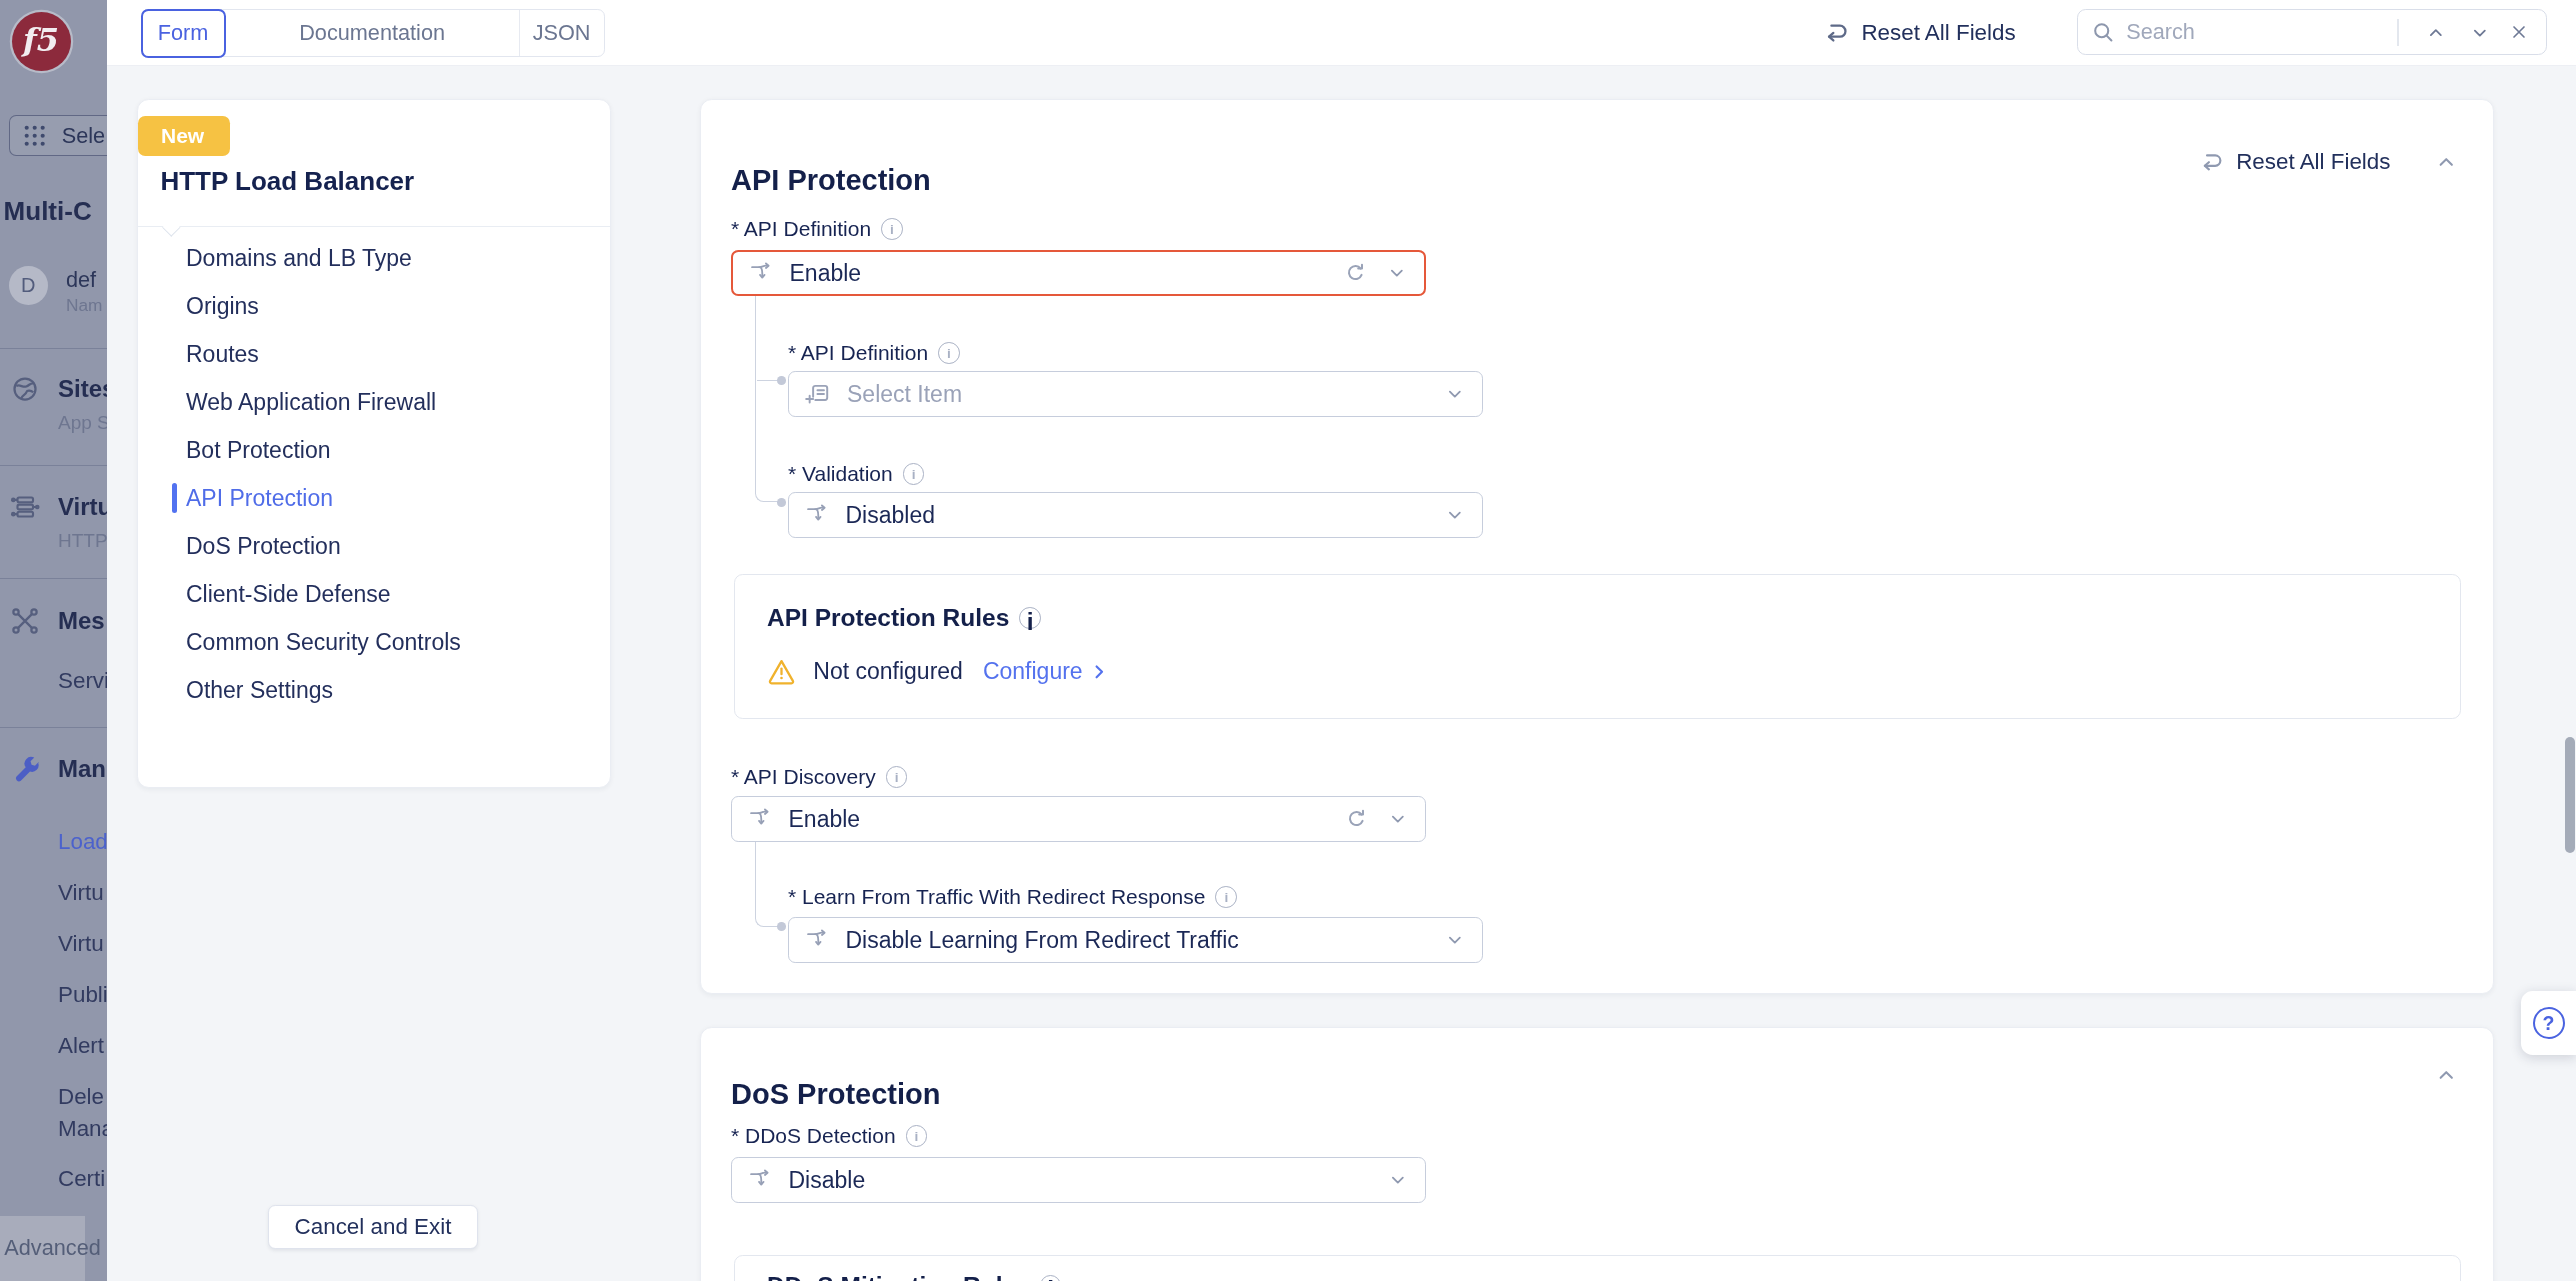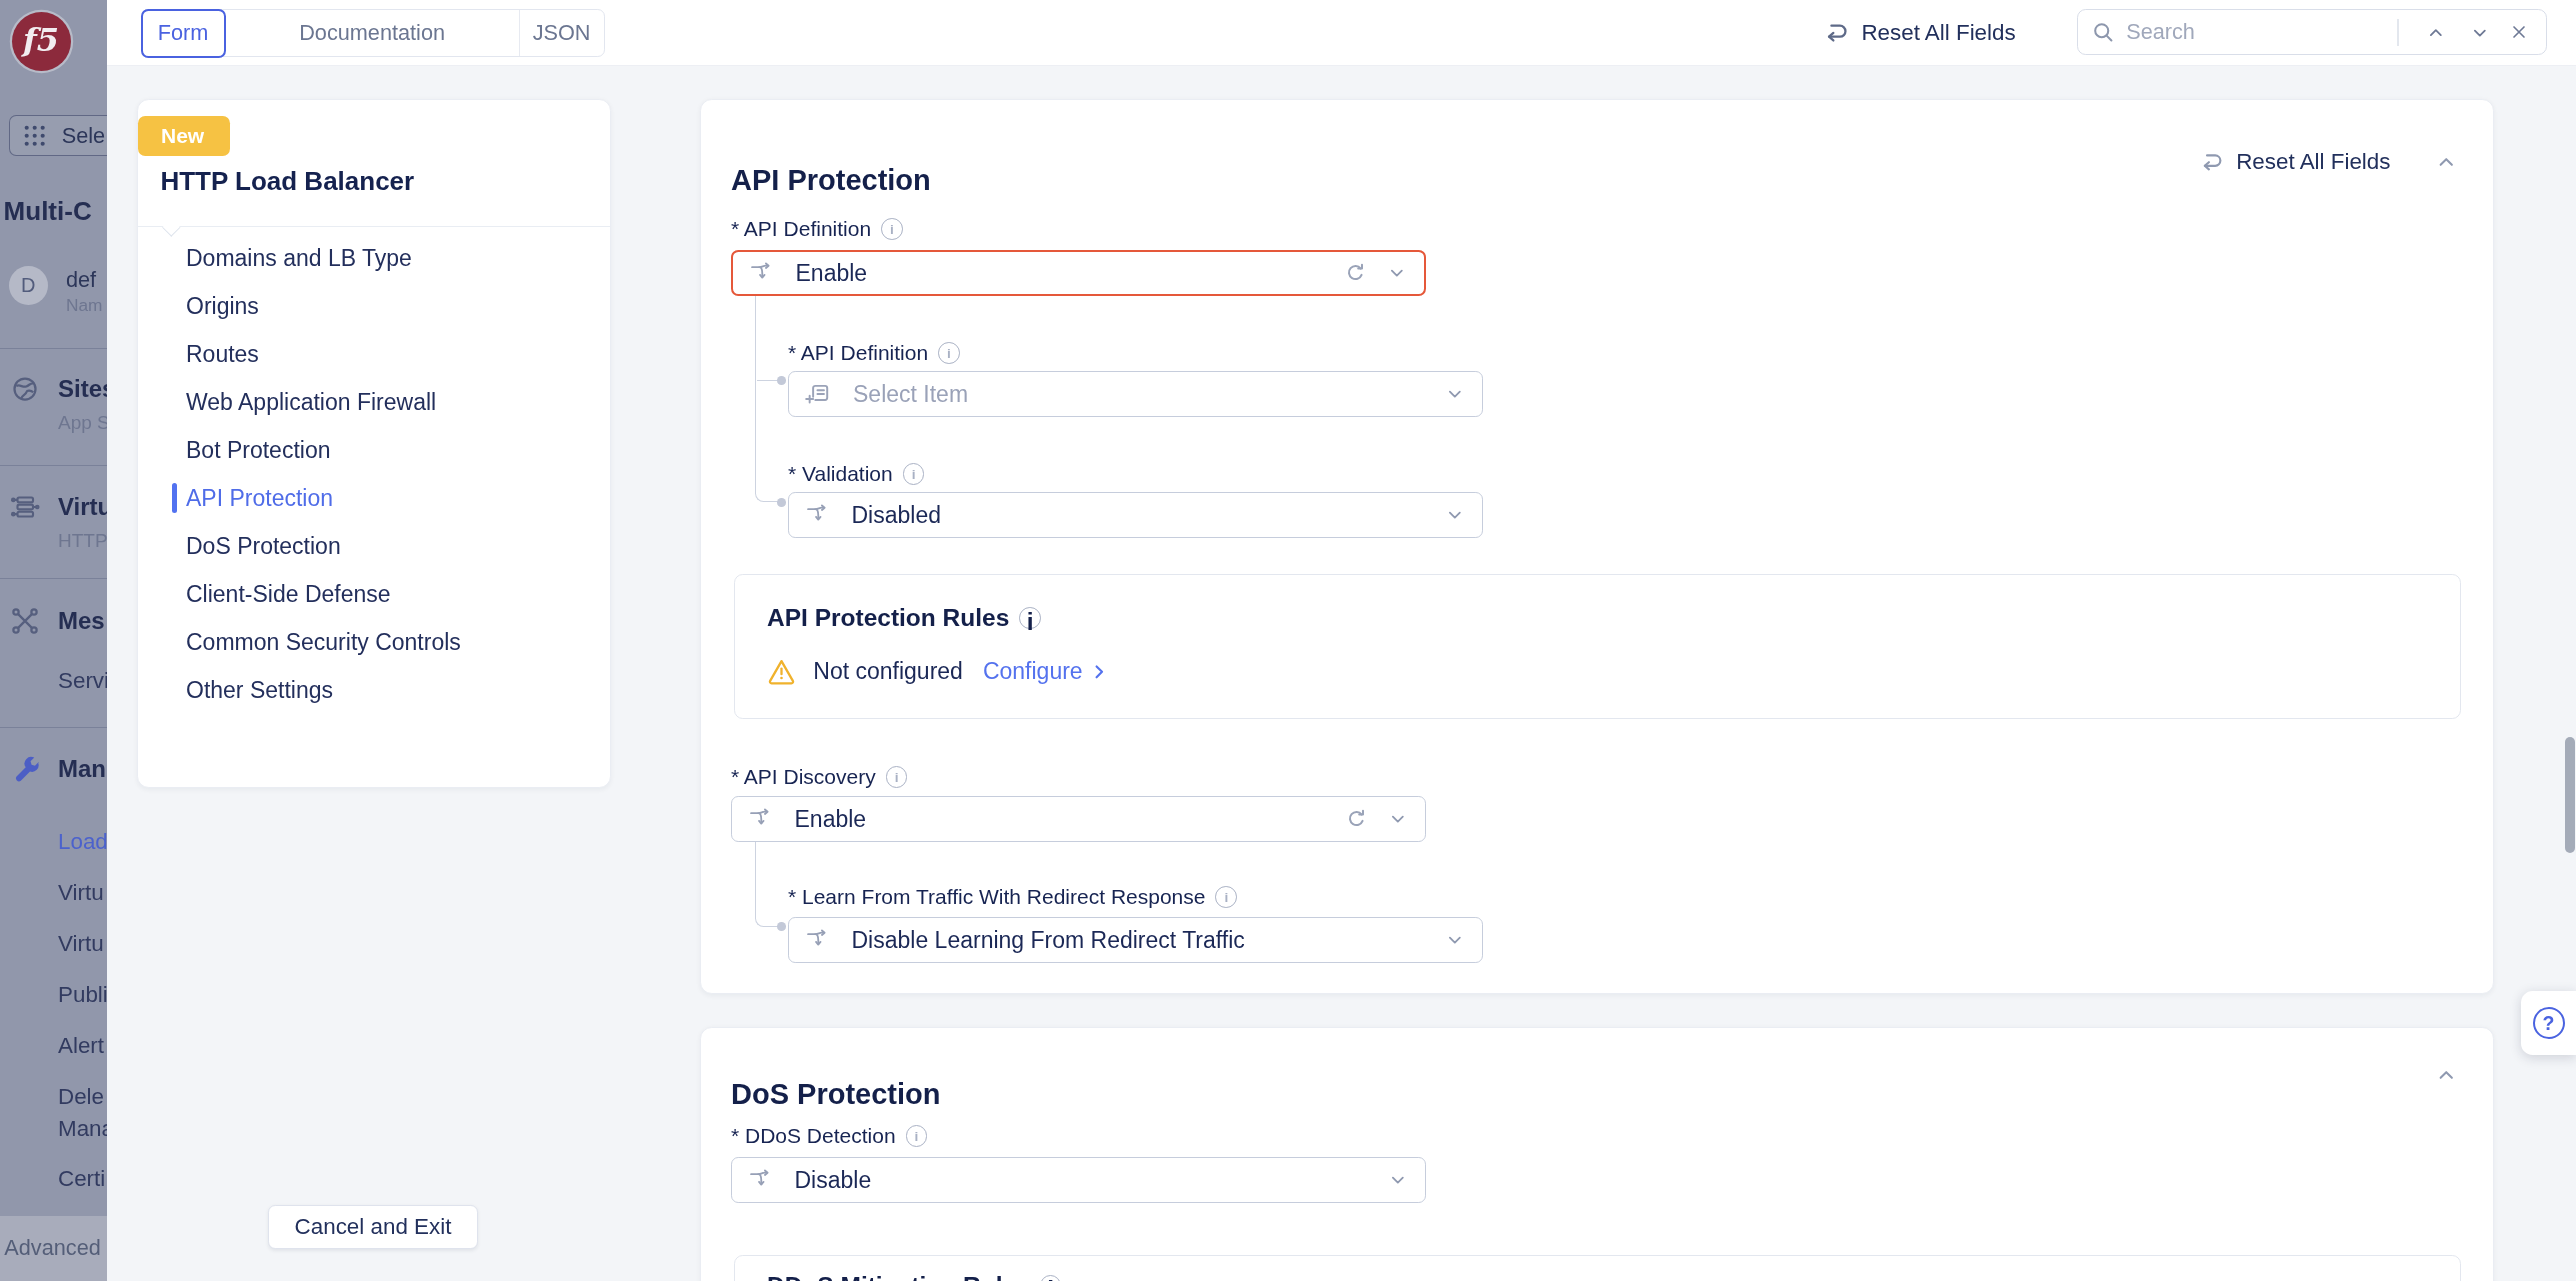--- a/index.html
+++ b/index.html
@@ -24,21 +24,21 @@
           display:grid;place-items:center;font-size:20px;color:#525c7c;}
   .ns-name{position:absolute;left:66px;top:7.2px;font-size:21.7px;color:#2c3659;white-space:nowrap;}
   .ns-sub{position:absolute;left:66px;top:35px;font-size:17.3px;color:#6e7690;white-space:nowrap;}
   .sb-div{position:absolute;left:0;width:107px;height:1.4px;background:rgba(55,64,98,.25);}
   .sb-row{position:absolute;left:0;width:107px;white-space:nowrap;}
   .sb-ic{position:absolute;left:10px;top:0;}
   .sb-label{position:absolute;left:58px;top:1.4px;font-size:24px;font-weight:bold;color:#252e52;}
   .sb-sub{position:absolute;left:58px;top:38px;font-size:19px;color:#6e7690;}
   .sb-child{position:absolute;left:58px;font-size:22.4px;color:#323b60;white-space:nowrap;}
   .sb-child.blue{color:#4c62cc;}
-  .sb-bottom{position:absolute;left:0;top:1216px;width:107px;height:66px;background:#a8acbb;text-decoration:underline;}
+  .sb-bottom{position:absolute;left:0;top:1216px;width:85px;height:66px;background:#a8acbb;text-decoration:underline;}
   .sb-bottom span{position:absolute;left:4.3px;top:19px;font-size:21.7px;color:#545e78;white-space:nowrap;}
 
   
   .topbar{position:absolute;left:107px;top:0;width:2469px;height:66px;background:#fff;
           border-bottom:1.4px solid #edeff4;box-sizing:border-box;}
   .tabgroup{position:absolute;left:34px;top:9.4px;height:48px;display:flex;
             border:1.4px solid #e2e6ef;border-radius:7.2px;background:#fff;box-sizing:border-box;}
   .tab{display:flex;align-items:center;justify-content:center;font-size:21.7px;color:#6b7691;box-sizing:border-box;}
   .tab-doc{width:293px;}
   .tab-json{width:85px;border-left:1.4px solid #e7eaf1;}
@@ -88,21 +88,21 @@
 
   .frow{position:absolute;display:flex;align-items:center;gap:10px;height:26px;}
   .flabel{font-size:21px;font-weight:normal;color:#172452;white-space:nowrap;}
   .info-icon{width:21.7px;height:21.7px;border:1.4px solid #a9b1c4;border-radius:50%;box-sizing:border-box;
              display:grid;place-items:center;color:#a9b1c4;font-size:13.7px;font-weight:bold;cursor:pointer;}
   .info-icon::after{content:"i";}
 
   .dd{position:absolute;width:695px;height:46px;border:1.4px solid #c6cddc;border-radius:7.2px;background:#fff;
       box-sizing:border-box;display:flex;align-items:center;padding:0 16px;cursor:pointer;}
   .dd.focus{border:2.2px solid #e5583a;}
-  .dd-val{font-size:23px;color:#1b2856;margin-left:22px;white-space:nowrap;}
+  .dd-val{font-size:23px;color:#1b2856;margin-left:16px;white-space:nowrap;}
   .dd-val.ph{color:#9aa2b8;}
   .dd-right{margin-left:auto;display:flex;align-items:center;gap:19px;}
 
   .vline{position:absolute;width:1.4px;background:#cdd3e0;}
   .hline{position:absolute;height:1.4px;background:#cdd3e0;}
   .elbow{position:absolute;border-left:1.4px solid #cdd3e0;border-bottom:1.4px solid #cdd3e0;
          border-bottom-left-radius:8.7px;box-sizing:border-box;}
   .cdot{position:absolute;width:8.7px;height:8.7px;border-radius:50%;background:#c3c9d8;}
 
   .subbox{position:absolute;border:1.4px solid #e3e7ef;border-radius:8.7px;background:#fff;box-sizing:border-box;}

